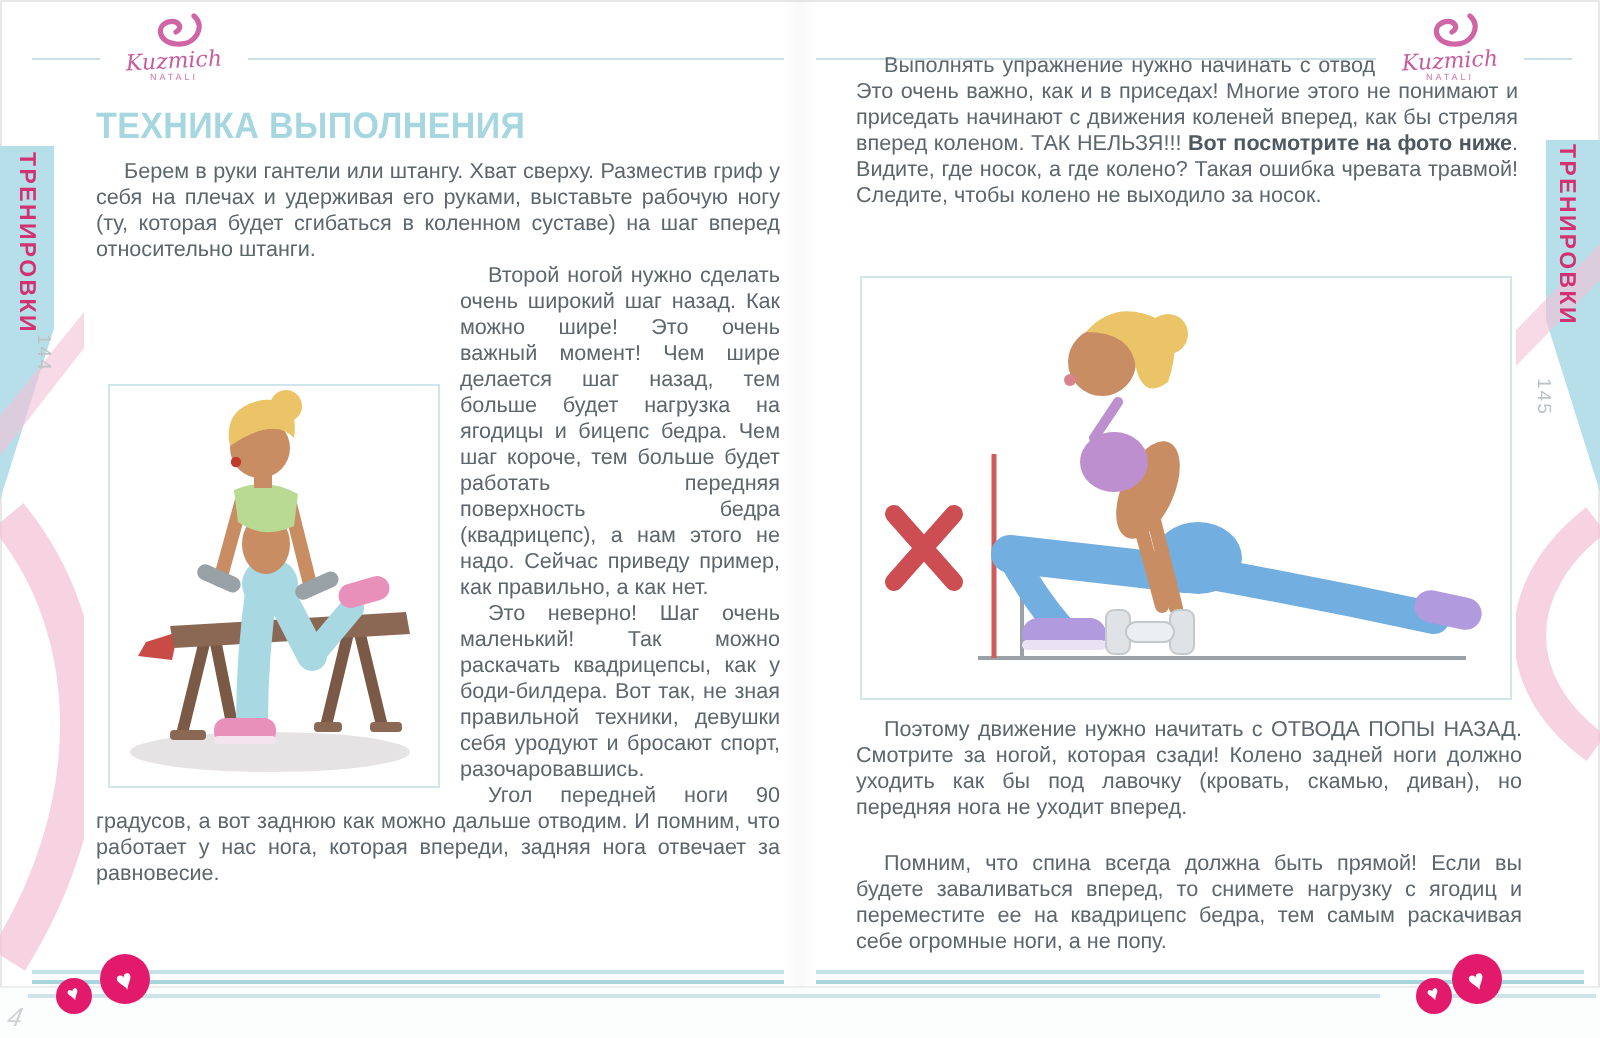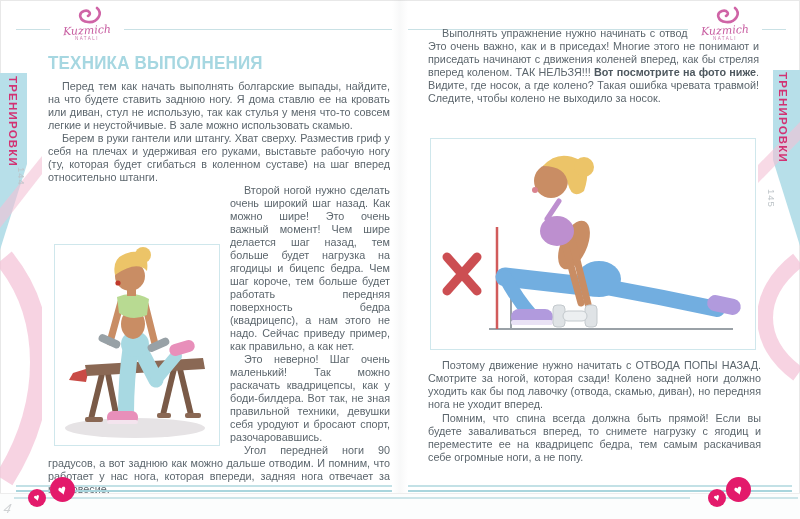--- a/index.html
+++ b/index.html
@@ -26,21 +26,21 @@
     color:#c75ca0;line-height:10px;transform:rotate(-3deg);}
   .logo .sub{display:block;font-size:4.5px;letter-spacing:1.5px;color:#cb76ac;line-height:6px;}
   
   .heading{position:absolute;left:48px;top:53px;font-size:17px;font-weight:800;
     color:#a6d7e1;letter-spacing:.2px;transform:scaleY(1.08);transform-origin:left top;white-space:nowrap;}
   .flow{position:absolute;color:#5c666d;font-size:10.8px;line-height:13px;text-align:justify;}
   .flow p{margin:0;text-indent:14px;}
   .flow-left{left:48px;top:80px;width:342px;}
   .flow-right-top{left:428px;top:27px;width:331px;}
   .flow-right-bottom{left:428px;top:359px;width:333px;}
-  .flow-right-bottom p + p{margin-top:1px;}
+  .flow-right-bottom p + p{margin-top:15px;}
   .bold{font-weight:bold;color:#4e585f;}
   
   .illus-left{float:left;width:166px;height:202px;margin:60px 10px 2px 6px;
     border:1px solid #cfe7ec;background:#fff;box-sizing:border-box;}
   .illus-right{position:absolute;left:430px;top:138px;width:326px;height:212px;
     border:1px solid #cfe7ec;background:#fff;box-sizing:border-box;}
   .illus-left svg,.illus-right svg{display:block;width:100%;height:100%;}
   
   .edge-svg{position:absolute;top:60px;width:42px;height:440px;pointer-events:none;}
   .edge-svg.left{left:0;} .edge-svg.right{left:758px;}
@@ -90,21 +90,20 @@
     <svg class="swirl" width="28" height="20" viewBox="0 0 28 20">
       <path d="M 24,2 C 30,7 25,17 15,16 C 6,15 5,7 11,5 C 16,3.5 19,8 15,10" fill="none" stroke="#cf64a6" stroke-width="2.6" stroke-linecap="round"></path>
     </svg>
     <span class="name">Kuzmich</span>
     <span class="sub">NATALI</span>
   </div>
 
   <div class="heading">ТЕХНИКА ВЫПОЛНЕНИЯ</div>
 
   <div class="flow flow-left">
-    <p>Перед тем как начать выполнять болгарские выпады, найдите, на что будете ставить заднюю ногу. Я дома ставлю ее на кровать или диван, стул не использую, так как стулья у меня что-то совсем легкие и неустойчивые. В зале можно использовать скамью.</p>
     <p>Берем в руки гантели или штангу. Хват сверху. Разместив гриф у себя на плечах и удерживая его руками, выставьте рабочую ногу (ту, которая будет сгибаться в коленном суставе) на шаг вперед относительно штанги.</p>
 
     <div class="illus-left">
       <svg viewBox="0 0 164 200">
         <ellipse cx="80" cy="183" rx="70" ry="10" fill="#e6e3e5"></ellipse>
         <g>
           <polygon points="18,128 34,123 31,137 14,135" fill="#c94b46"></polygon>
           <polygon points="44,129 50,129 39,174 33,174" fill="#7a5a47"></polygon>
           <polygon points="50,129 56,129 65,174 59,174" fill="#7a5a47"></polygon>
           <polygon points="116,124 122,124 111,170 105,170" fill="#7a5a47"></polygon>
@@ -178,21 +177,21 @@
         <g>
           <rect x="122" y="166" width="12" height="22" rx="4" fill="#dfe3e6" stroke="#c3c9cd"></rect>
           <rect x="154" y="166" width="12" height="22" rx="4" fill="#dfe3e6" stroke="#c3c9cd"></rect>
           <rect x="132" y="172" width="24" height="10" rx="5" fill="#eceff1" stroke="#c3c9cd"></rect>
         </g>
       </g>
     </svg>
   </div>
 
   <div class="flow flow-right-bottom">
-    <p>Поэтому движение нужно начитать с ОТВОДА ПОПЫ НАЗАД. Смотрите за ногой, которая сзади! Колено задней ноги должно уходить как бы под лавочку (отвода, скамью, диван), но передняя нога не уходит вперед.</p>
+    <p>Поэтому движение нужно начитать с ОТВОДА ПОПЫ НАЗАД. Смотрите за ногой, которая сзади! Колено задней ноги должно уходить как бы под лавочку (кровать, скамью, диван), но передняя нога не уходит вперед.</p>
     <p>Помним, что спина всегда должна быть прямой! Если вы будете заваливаться вперед, то снимете нагрузку с ягодиц и переместите ее на квадрицепс бедра, тем самым раскачивая себе огромные ноги, а не попу.</p>
   </div>
 
   <svg class="edge-svg left" viewBox="0 0 42 440">
     <polygon points="0,13 27,13 27,104 0,190" fill="#b7dfe9"></polygon>
     <polygon points="0,148 42,96 42,114 0,168" fill="#f3c1d6" opacity="0.6"></polygon>
     <path d="M 4,198 C 52,256 52,344 4,420" stroke="#f3c1d6" stroke-width="20" fill="none" opacity="0.7"></path>
   </svg>
   <div class="tab-label left">ТРЕНИРОВКИ</div>
   <div class="page-num left">144</div>

